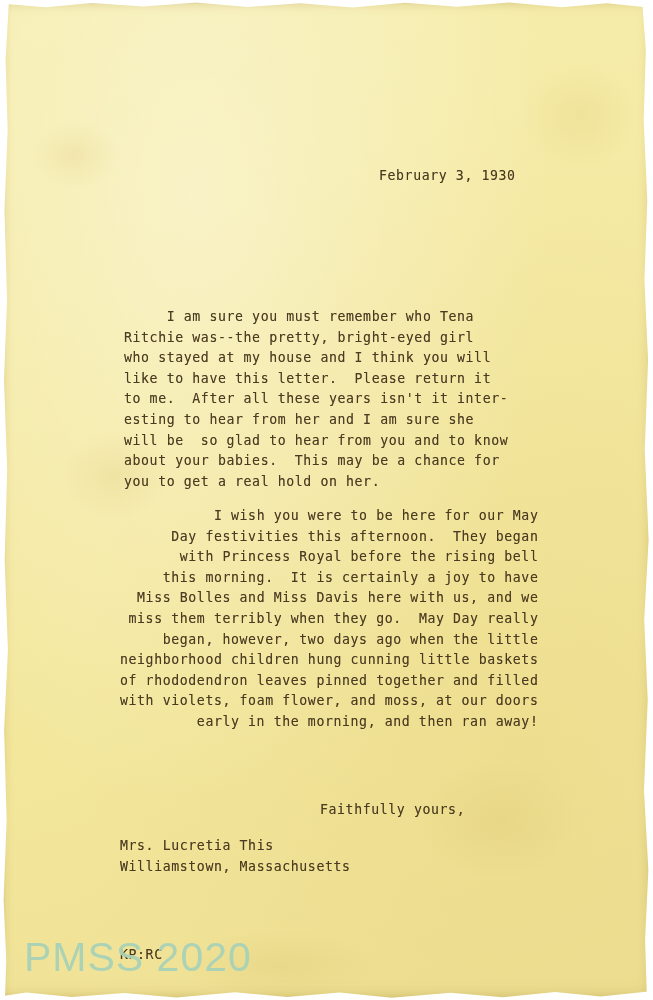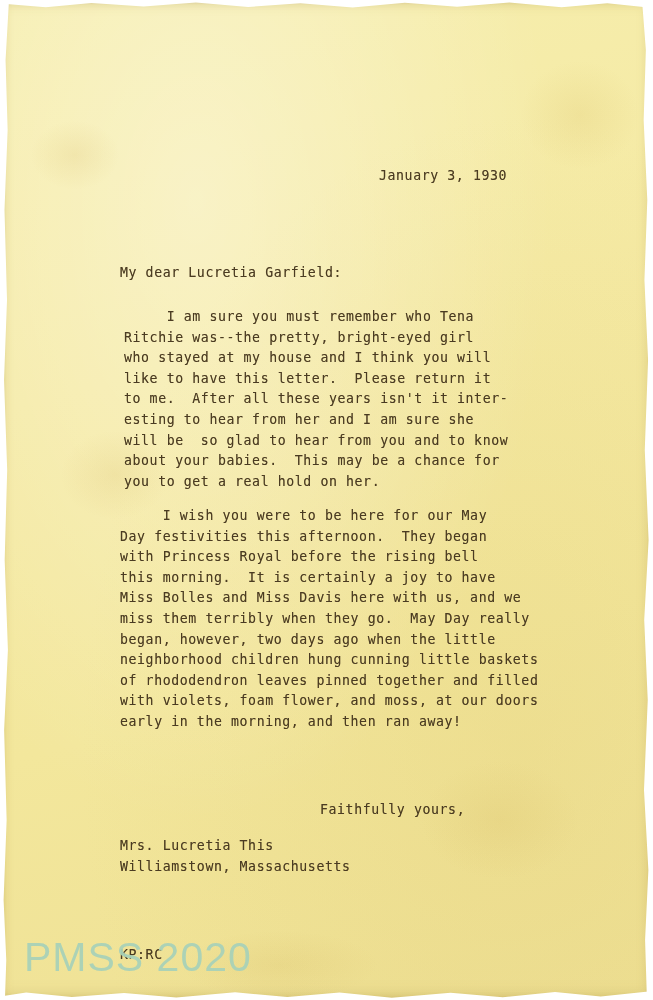--- a/index.html
+++ b/index.html
@@ -71,21 +71,21 @@
     font-size: 13.2px;
     letter-spacing: 0.6px;
     line-height: 20.6px;
     white-space: pre;
     text-shadow: 0 0 0.6px rgba(80,60,25,0.45);
   }
 
   #date       { left: 379px; top: 166px; }
   #salutation { left: 120px; top: 263px; }
   #para1      { left: 124px; top: 307px; }
-  #para2      { left: 120px; top: 506px; }
+  #para2      { left: 120px; top: 506px; text-align: right; }
   #closing    { left: 320px; top: 800px; }
   #address    { left: 120px; top: 836px; }
   #initials   { left: 120px; top: 897px; margin-top: 48px; }
 
   #watermark {
     position: absolute;
     left: 24px;
     bottom: 19px;
     font-family: "Liberation Sans", sans-serif;
     font-size: 41px;
@@ -99,23 +99,22 @@
 <body>
 
 <div id="page">
 
   <div class="stain s1"></div>
   <div class="stain s2"></div>
   <div class="stain s3"></div>
   <div class="stain s4"></div>
   <div class="stain s5"></div>
 
-  <div class="typed" id="date">January 3, 1930</div>
+  <div class="typed" id="date">February 3, 1930</div>
 
-  <div class="typed" id="salutation">My dear Lucretia Garfield:</div>
 
   <div class="typed" id="para1">     I am sure you must remember who Tena
 Ritchie was--the pretty, bright-eyed girl
 who stayed at my house and I think you will
 like to have this letter.  Please return it
 to me.  After all these years isn't it inter-
 esting to hear from her and I am sure she
 will be  so glad to hear from you and to know
 about your babies.  This may be a chance for
 you to get a real hold on her.</div>

